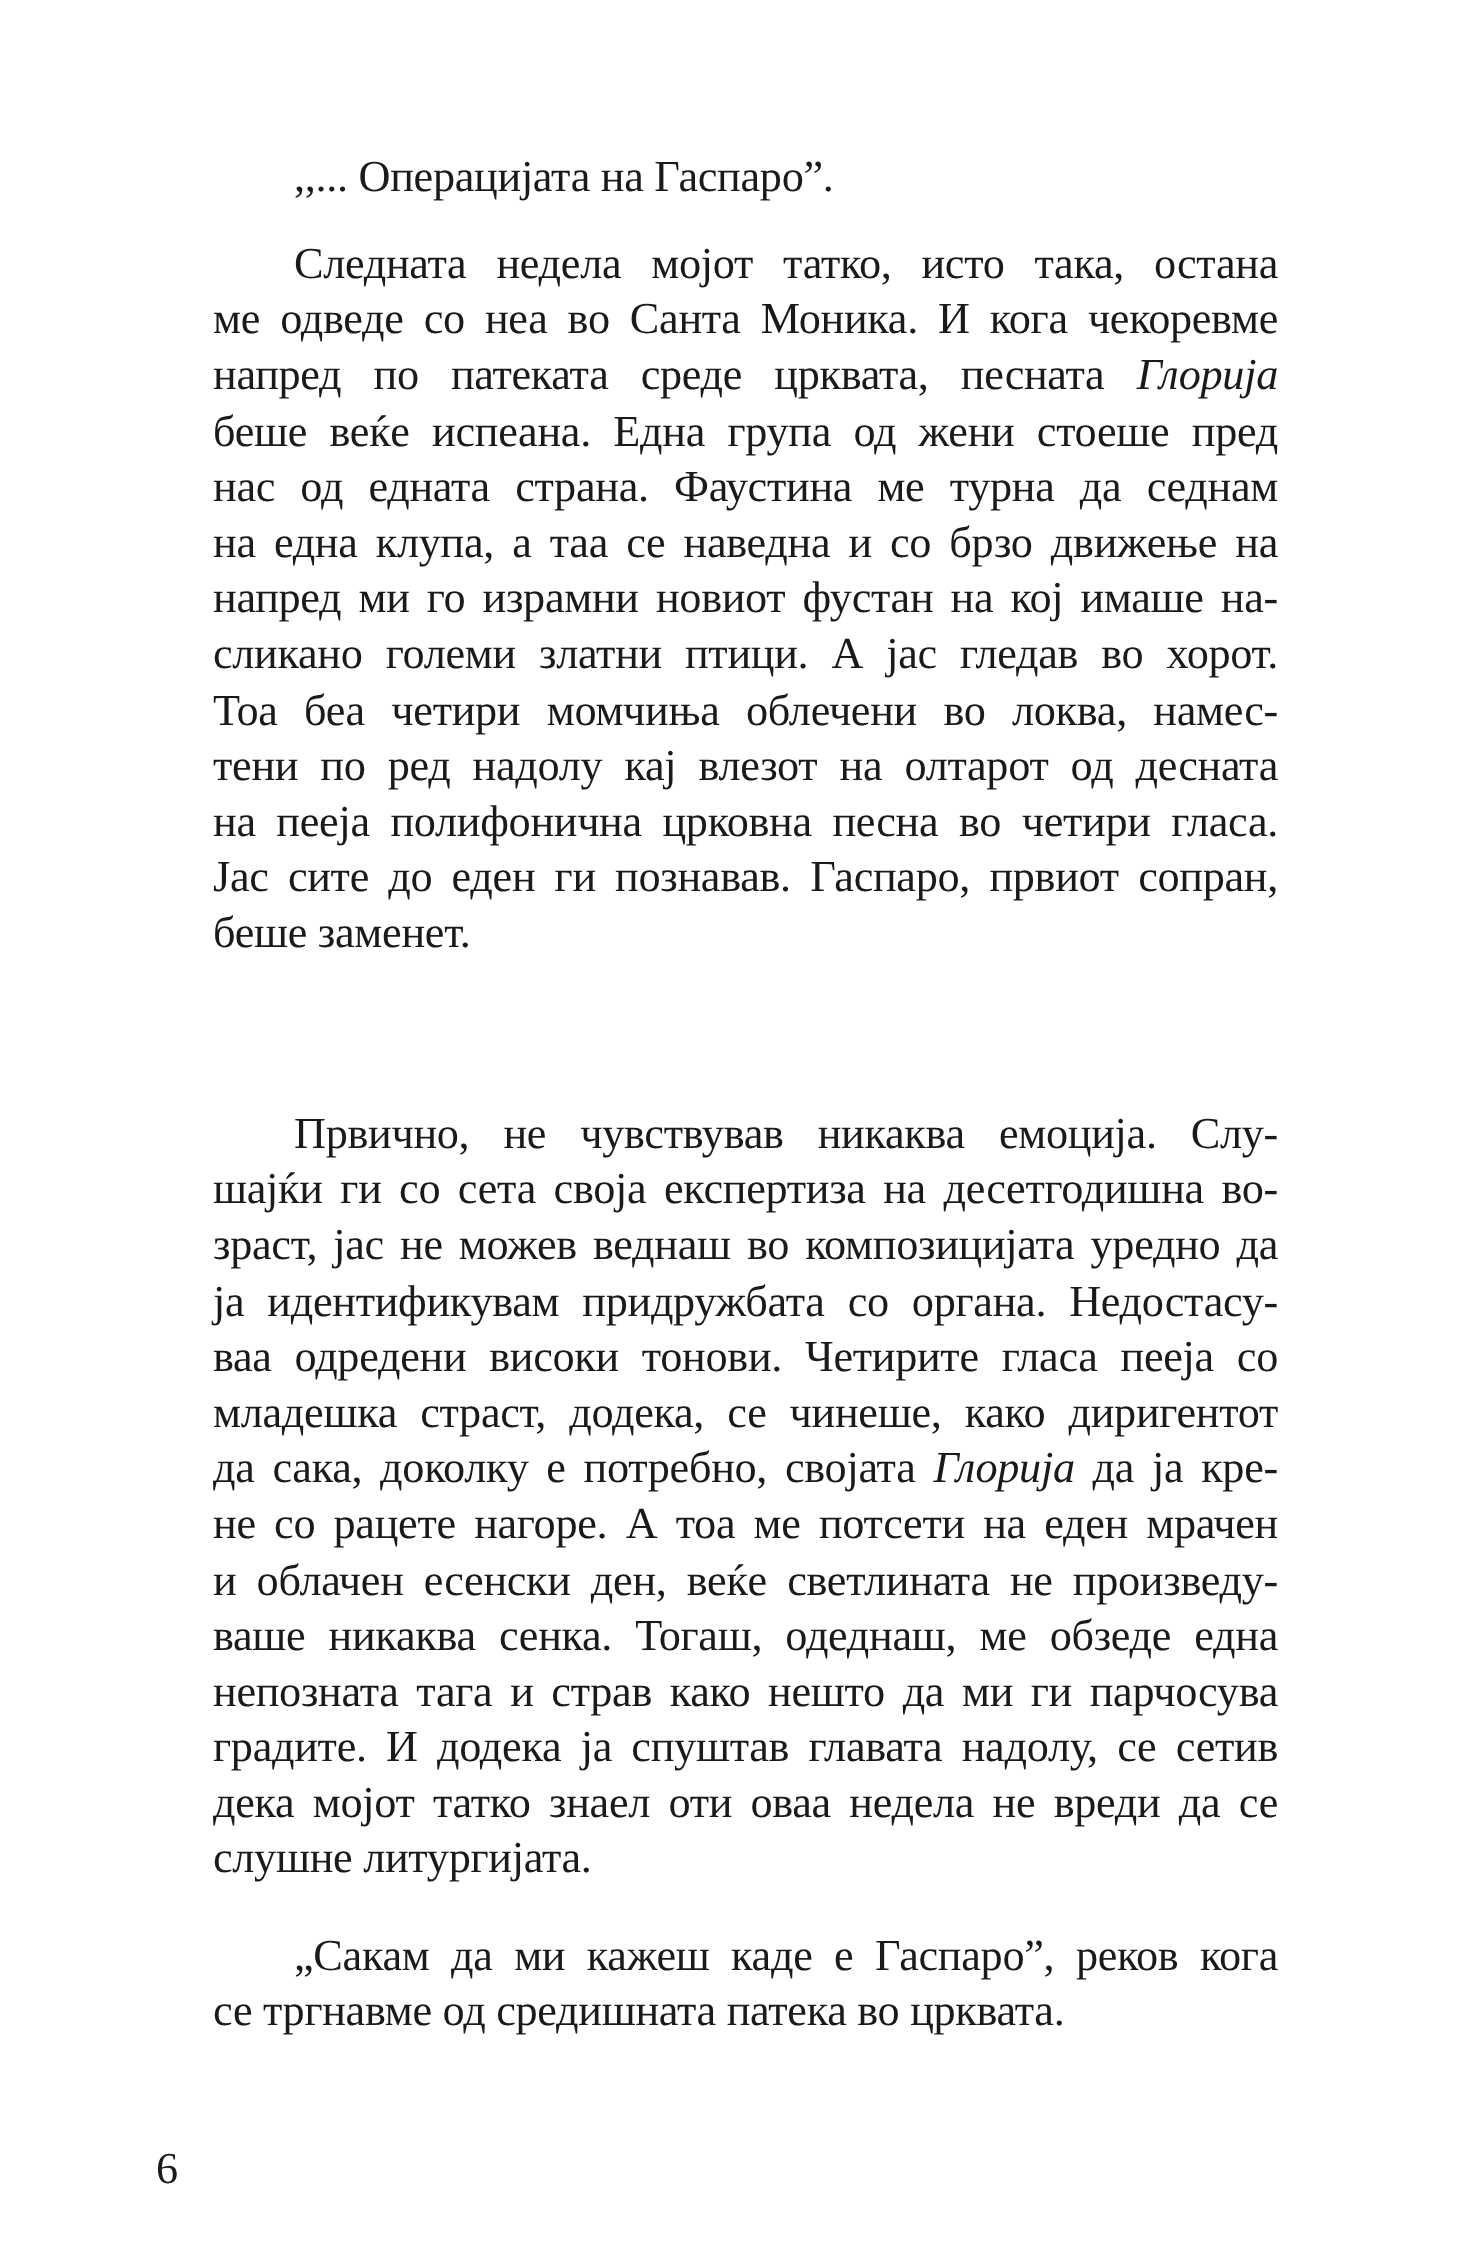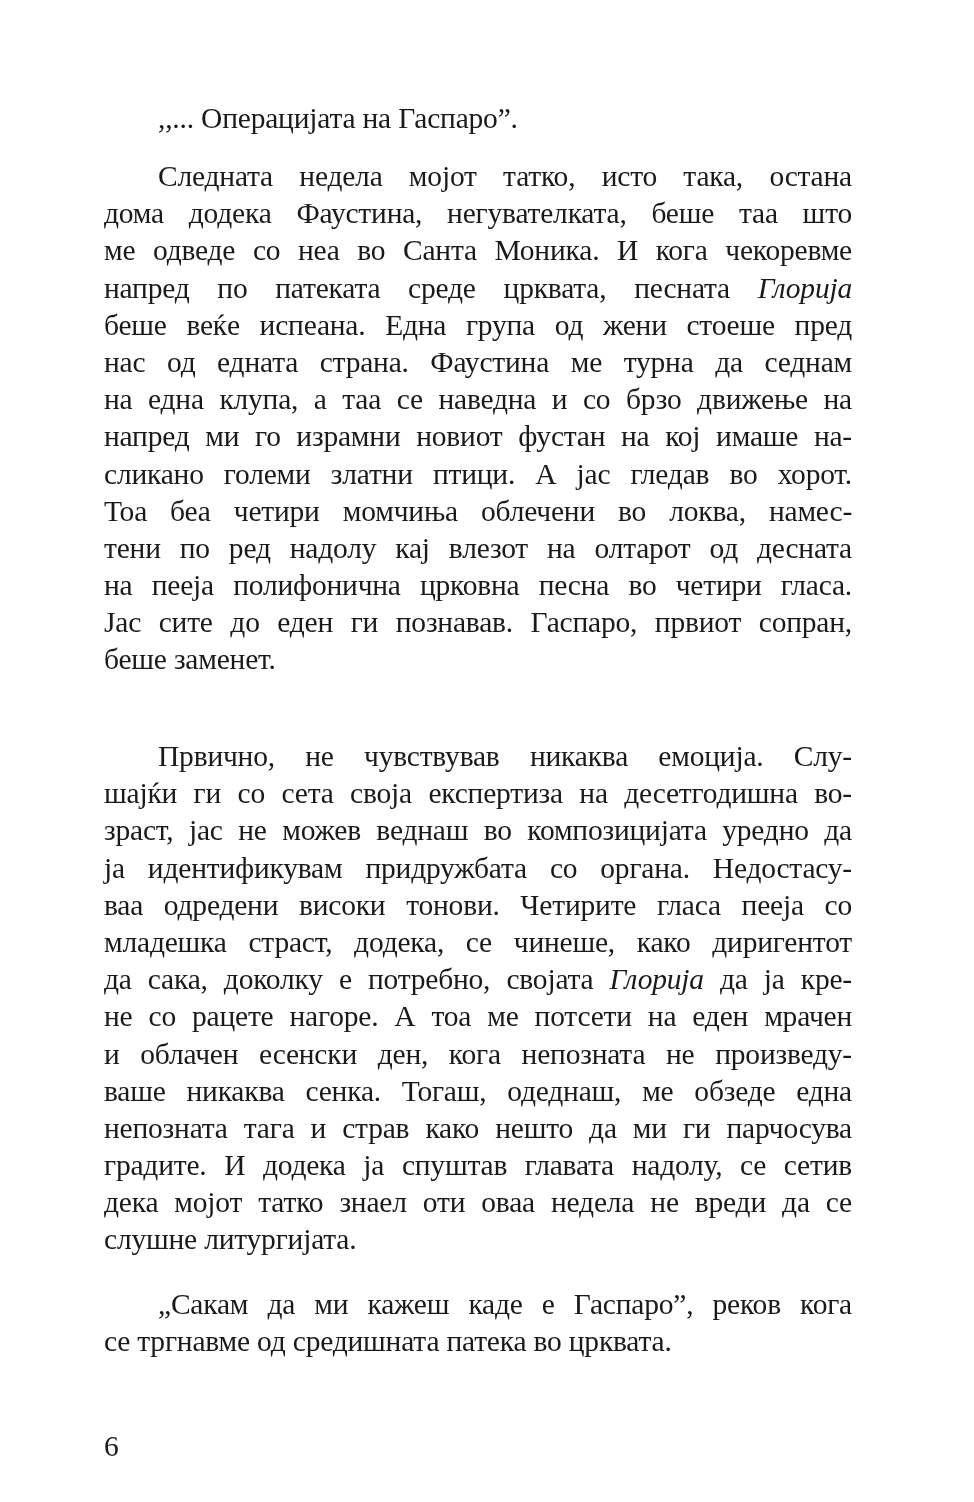--- a/index.html
+++ b/index.html
@@ -8,38 +8,38 @@
     position: absolute; left: 0; top: 0; width: 974px; height: 1502px;
     background: #ffffff; color: #1a1a1a;
     font-family: "Liberation Serif", "DejaVu Serif", serif;
     font-size: 29.5px;
   }
   .block { position: absolute; left: 104px; width: 748px; }
   .line {
     display: block; height: 37.2px; line-height: 37.2px;
     white-space: nowrap; text-align: justify; text-align-last: justify;
     letter-spacing: -0.2px;
+    margin-left: 38px;
   }
   .line.last { text-align-last: left; }
   .line.indent { text-indent: 54px; }
   .it { font-style: italic; }
   .page-number { position: absolute; left: 104px; top: 1428px; font-size: 29.5px; line-height: 37px; }
 </style>
 </head>
 <body>
 
 <div class="page">
 
   <div class="block" style="top:100px;">
     <span class="line indent last">,,... Операцијата на Гаспаро”.</span>
   </div>
 
   <div class="block" style="top:158px;">
     <span class="line indent">Следната недела мојот татко, исто така, остана</span>
-    <span class="line">дома додека Фаустина, негувателката, беше таа што</span>
     <span class="line">ме одведе со неа во Санта Моника. И кога чекоревме</span>
     <span class="line"><span>напред по патеката среде црквата, песната </span><span class="it">Глорија</span></span>
     <span class="line">беше веќе испеана. Една група од жени стоеше пред</span>
     <span class="line">нас од едната страна. Фаустина ме турна да седнам</span>
     <span class="line">на една клупа, а таа се наведна и со брзо движење на</span>
     <span class="line">напред ми го израмни новиот фустан на кој имаше на-</span>
     <span class="line">сликано големи златни птици. А јас гледав во хорот.</span>
     <span class="line">Тоа беа четири момчиња облечени во локва, намес-</span>
     <span class="line">тени по ред надолу кај влезот на олтарот од десната</span>
     <span class="line">на пееја полифонична црковна песна во четири гласа.</span>
@@ -49,21 +49,21 @@
 
   <div class="block" style="top:738px;">
     <span class="line indent">Првично, не чувствував никаква емоција. Слу-</span>
     <span class="line">шајќи ги со сета своја експертиза на десетгодишна во-</span>
     <span class="line">зраст, јас не можев веднаш во композицијата уредно да</span>
     <span class="line">ја идентификувам придружбата со органа. Недостасу-</span>
     <span class="line">ваа одредени високи тонови. Четирите гласа пееја со</span>
     <span class="line">младешка страст, додека, се чинеше, како диригентот</span>
     <span class="line"><span>да сака, доколку е потребно, својата </span><span class="it">Глорија</span><span> да ја кре-</span></span>
     <span class="line">не со рацете нагоре. А тоа ме потсети на еден мрачен</span>
-    <span class="line">и облачен есенски ден, кога непозната не произведу-</span>
+    <span class="line">и облачен есенски ден, веќе светлината не произведу-</span>
     <span class="line">ваше никаква сенка. Тогаш, одеднаш, ме обзеде една</span>
     <span class="line">непозната тага и страв како нешто да ми ги парчосува</span>
     <span class="line">градите. И додека ја спуштав главата надолу, се сетив</span>
     <span class="line">дека мојот татко знаел оти оваа недела не вреди да се</span>
     <span class="line last">слушне литургијата.</span>
   </div>
 
   <div class="block" style="top:1286px;">
     <span class="line indent">„Сакам да ми кажеш каде е Гаспаро”, реков  кога</span>
     <span class="line last">се тргнавме од средишната патека во црквата.</span>

